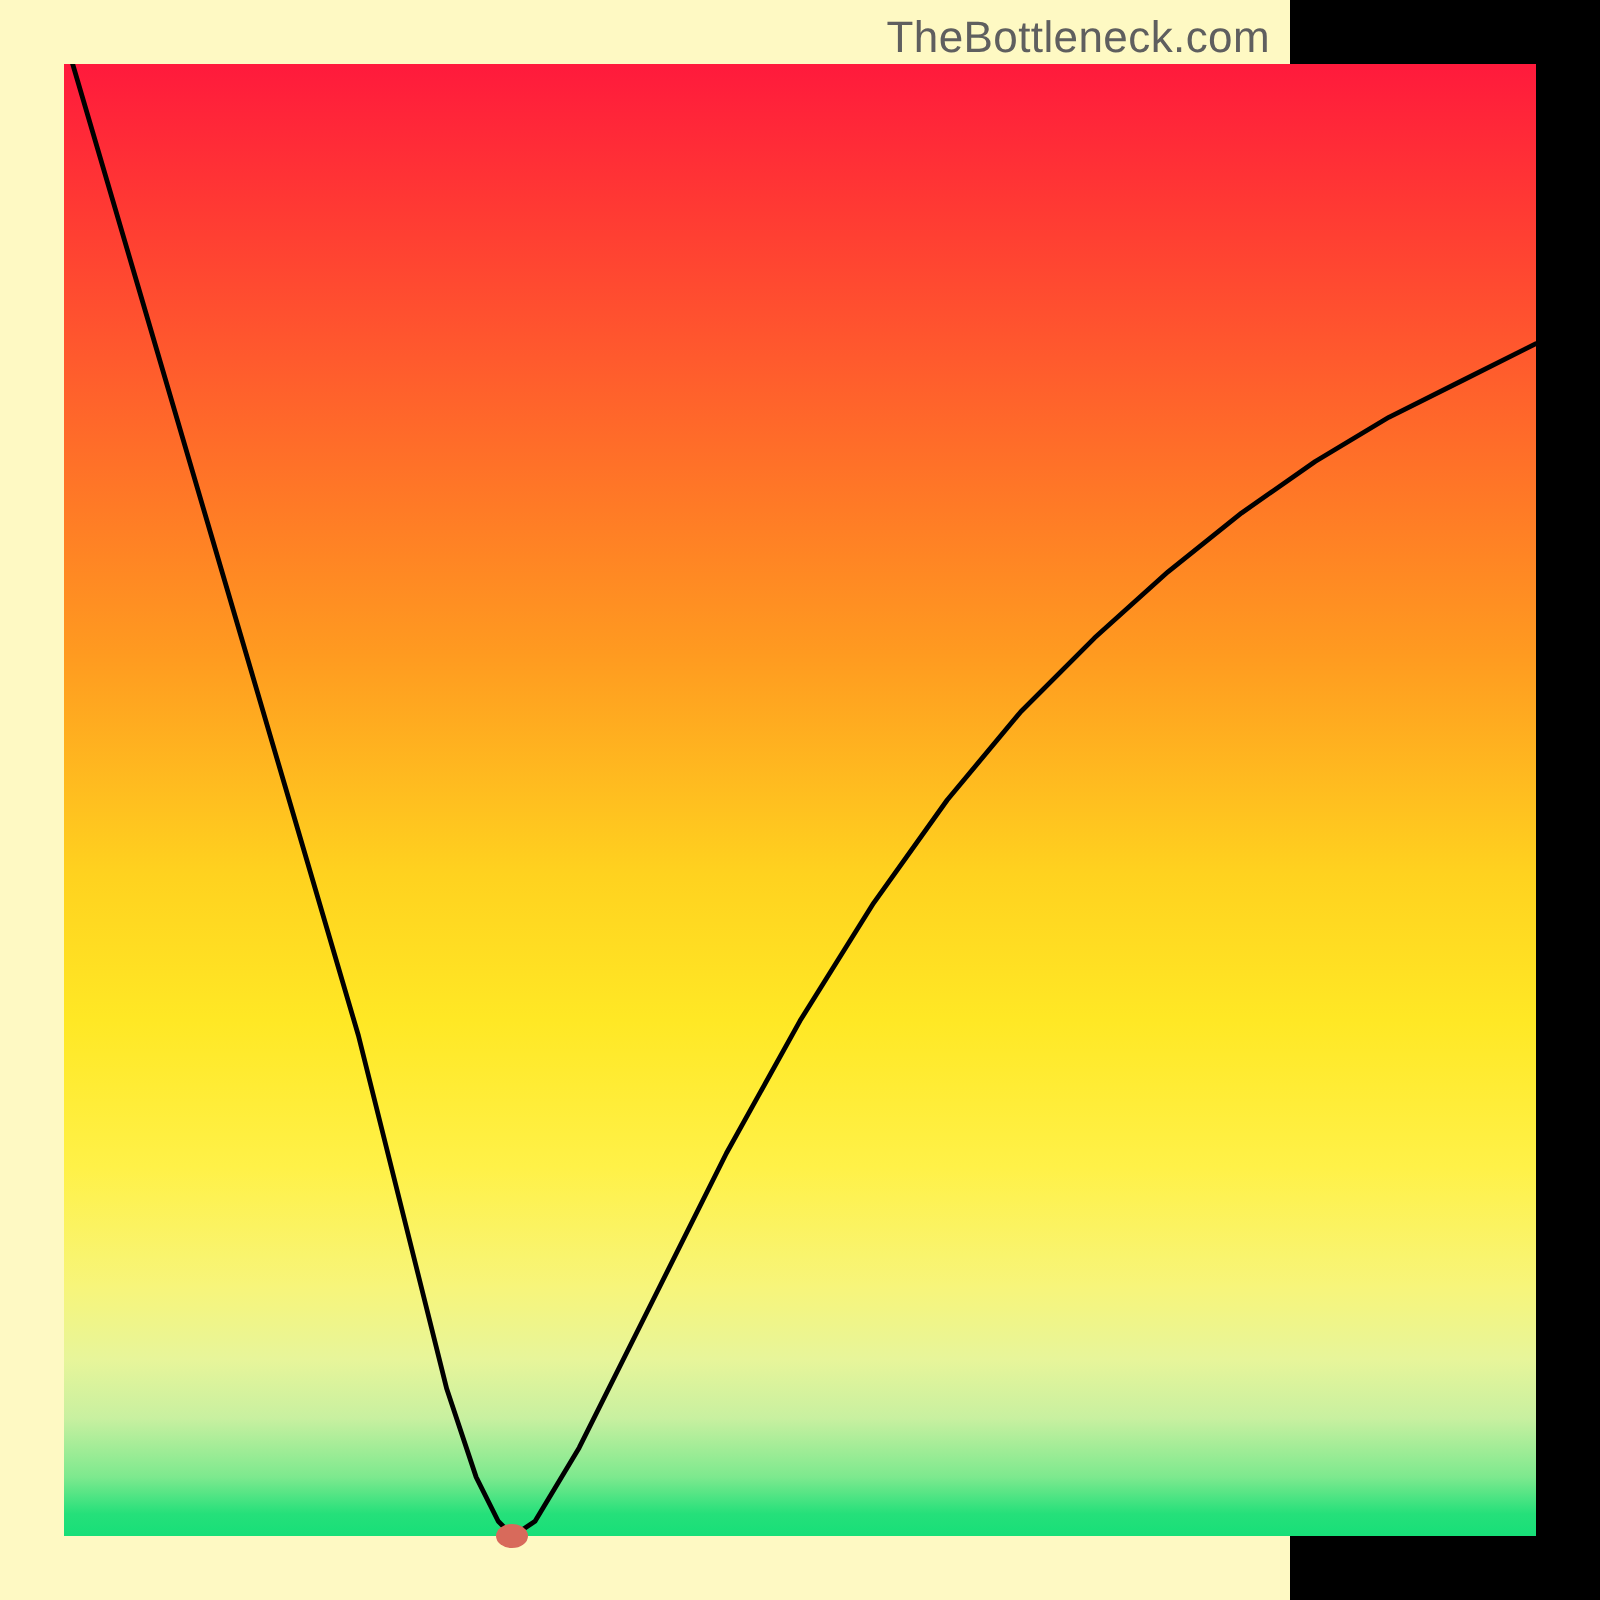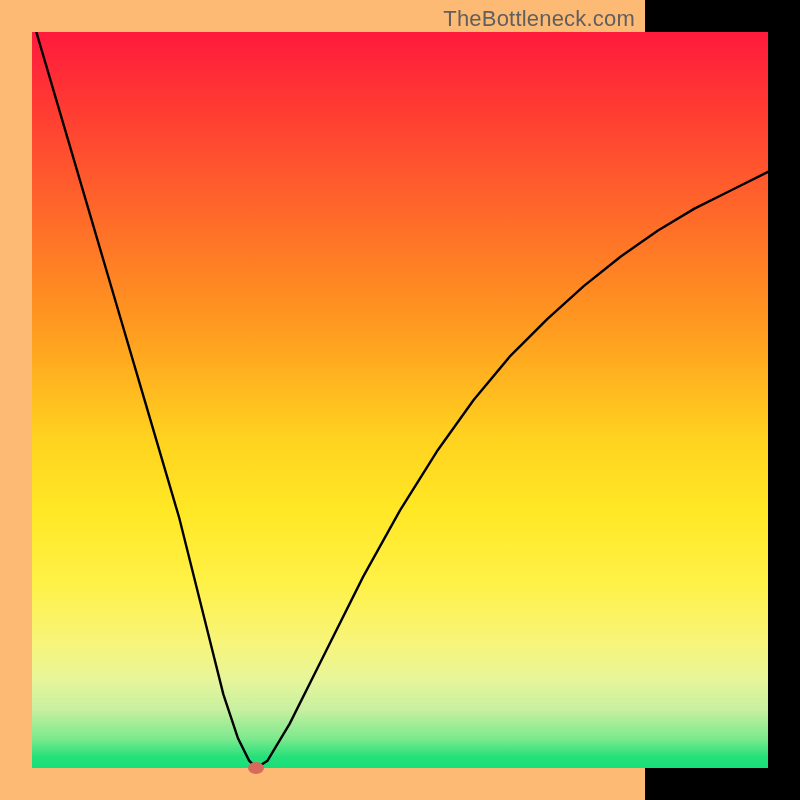--- a/index.html
+++ b/index.html
@@ -6,21 +6,21 @@
   body {
     width: 800px;
     height: 800px;
     overflow: hidden;
     background: #000;
     font-family: Arial, Helvetica, sans-serif;
   }
   .frame {
     width: 645px;
     height: 800px;
-    background: #fdba74;
+    background: #fef9c3;
     position: relative;
   }
   .plot-area {
     position: absolute;
     left: 32px;
     top: 32px;
     width: 736px;
     height: 736px;
     background: linear-gradient(to bottom,
       #ff1a3c 0%,

